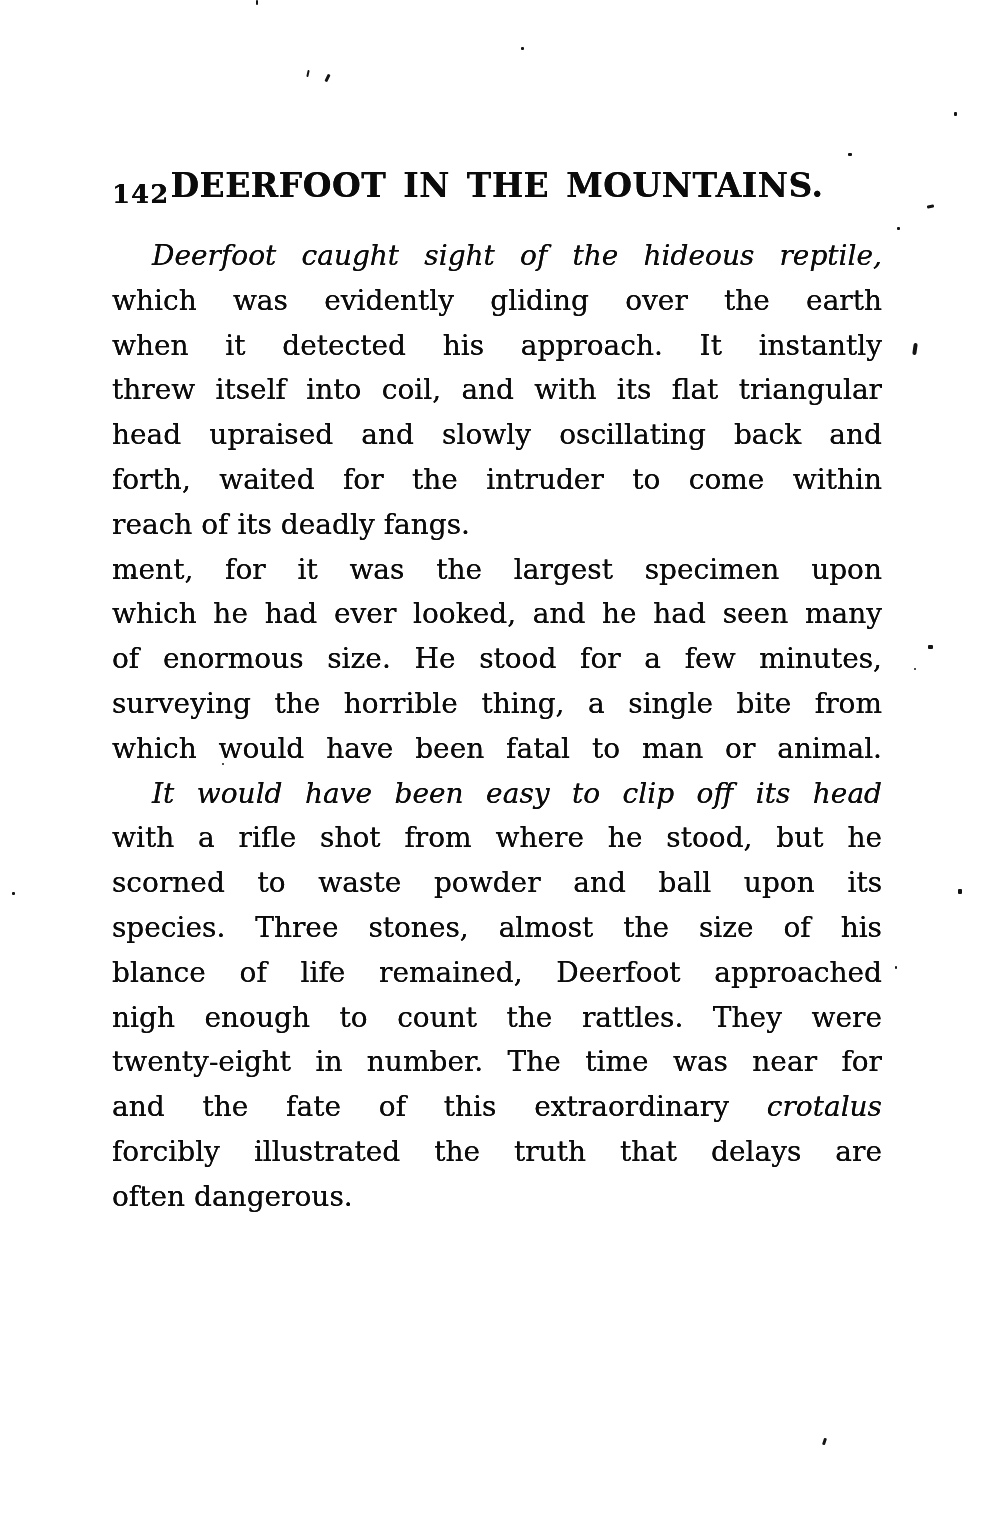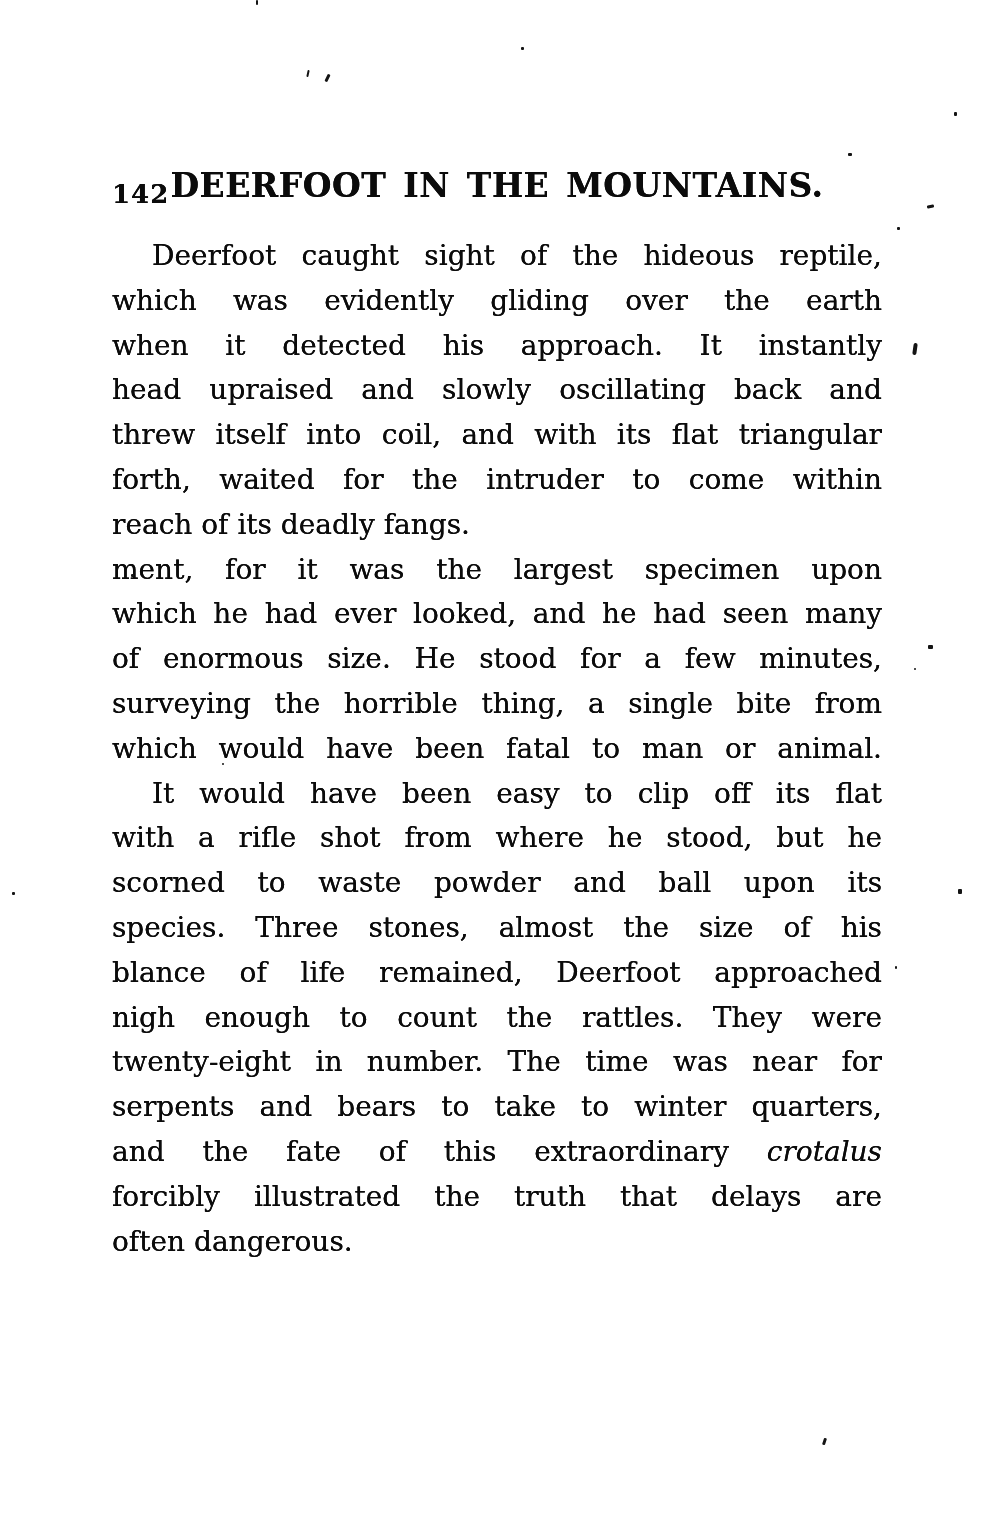--- a/index.html
+++ b/index.html
@@ -58,21 +58,21 @@
   .line {
     height: 44.8px;
     line-height: 44.8px;
     font-size: 28px;
     text-align: justify;
     text-align-last: justify;
     white-space: normal;
     overflow: visible;
     text-shadow: 0 0 0.5px currentColor;
   }
-  .line.indent { padding-left: 40px; }
+  .line.indent { padding-left: 40px; font-style: italic; }
   .line.short { text-align-last: left; }
   .line i { font-style: italic; }
   
   .speck {
     position: absolute;
     background: #141414;
     border-radius: 1px;
   }
 </style>
 </head>
@@ -84,43 +84,42 @@
     <span class="page-number">142</span>
     <span class="running-title">DEERFOOT IN THE MOUNTAINS.</span>
   </div>
 
   <div class="body-block">
 
     <div class="paragraph">
       <div class="line indent">Deerfoot caught sight of the hideous reptile,</div>
       <div class="line">which was evidently gliding over the earth</div>
       <div class="line">when it detected his approach. It instantly</div>
+      <div class="line">threw itself into coil, and with its flat triangular</div>
       <div class="line">head upraised and slowly oscillating back and</div>
-      <div class="line">threw itself into coil, and with its flat triangular</div>
       <div class="line">forth, waited for the intruder to come within</div>
       <div class="line short">reach of its deadly fangs.</div>
     </div>
 
     <div class="paragraph">
       <div class="line">ment, for it was the largest specimen upon</div>
       <div class="line">which he had ever looked, and he had seen many</div>
       <div class="line">of enormous size. He stood for a few minutes,</div>
       <div class="line">surveying the horrible thing, a single bite from</div>
       <div class="line">which would have been fatal to man or animal.</div>
     </div>
 
     <div class="paragraph">
-      <div class="line indent">It would have been easy to clip off its flat</div>
+      <div class="line indent">It would have been easy to clip off its head</div>
       <div class="line">with a rifle shot from where he stood, but he</div>
       <div class="line">scorned to waste powder and ball upon its</div>
       <div class="line">species. Three stones, almost the size of his</div>
       <div class="line">blance of life remained, Deerfoot approached</div>
       <div class="line">nigh enough to count the rattles. They were</div>
       <div class="line">twenty-eight in number. The time was near for</div>
-      <div class="line">serpents and bears to take to winter quarters,</div>
       <div class="line"><span>and the fate of this extraordinary </span><i>crotalus</i></div>
       <div class="line">forcibly illustrated the truth that delays are</div>
       <div class="line short">often dangerous.</div>
     </div>
 
 
   </div>
 
   <div class="speck" style="left:256px; top:0;    width:2px; height:5px;"></div>
   <div class="speck" style="left:307px; top:70px; width:2px; height:7px; transform:rotate(12deg);"></div>

